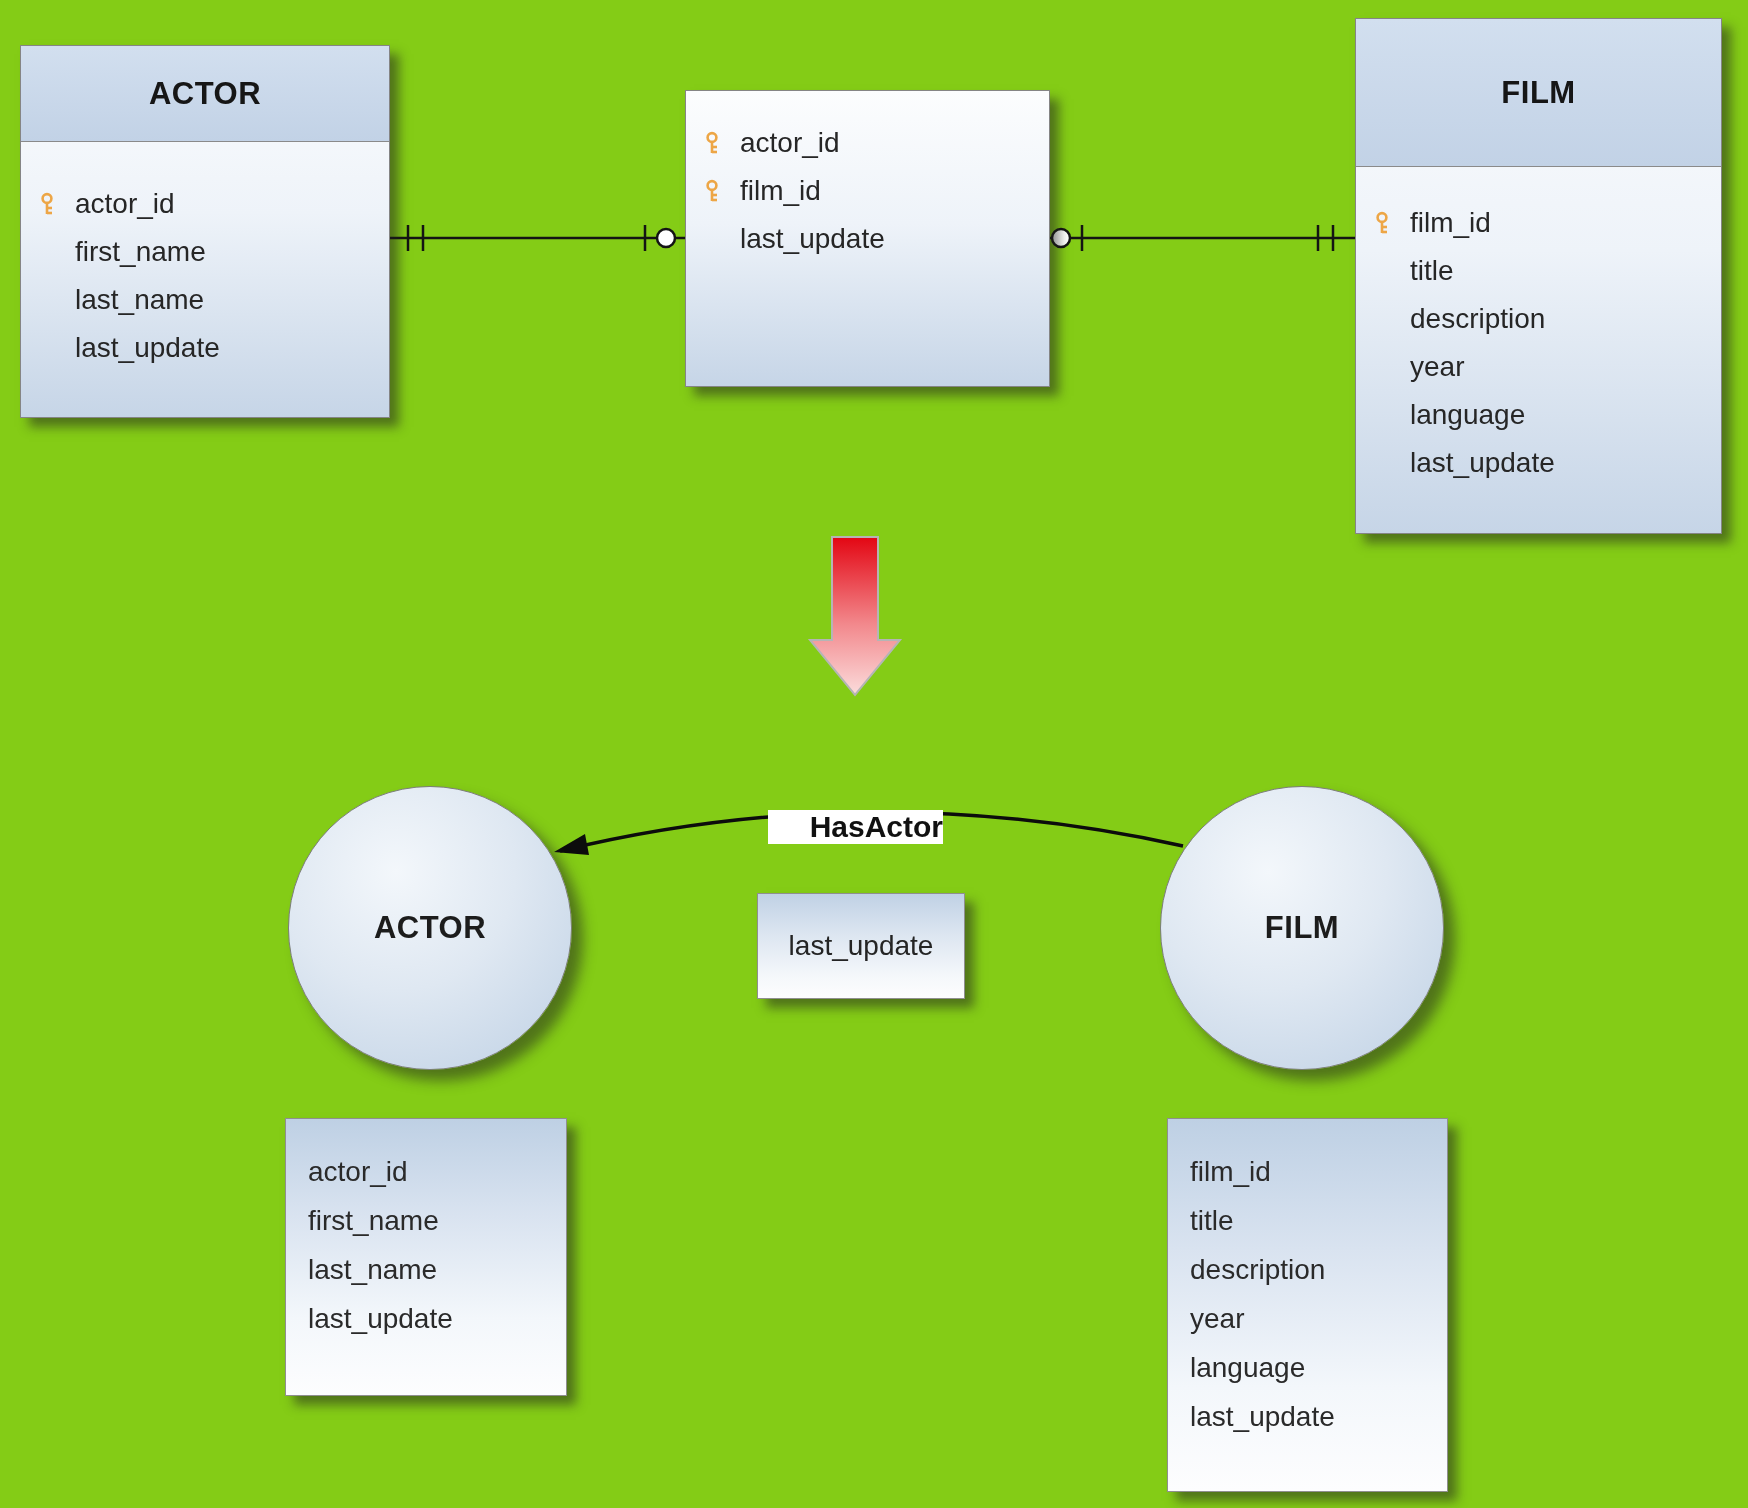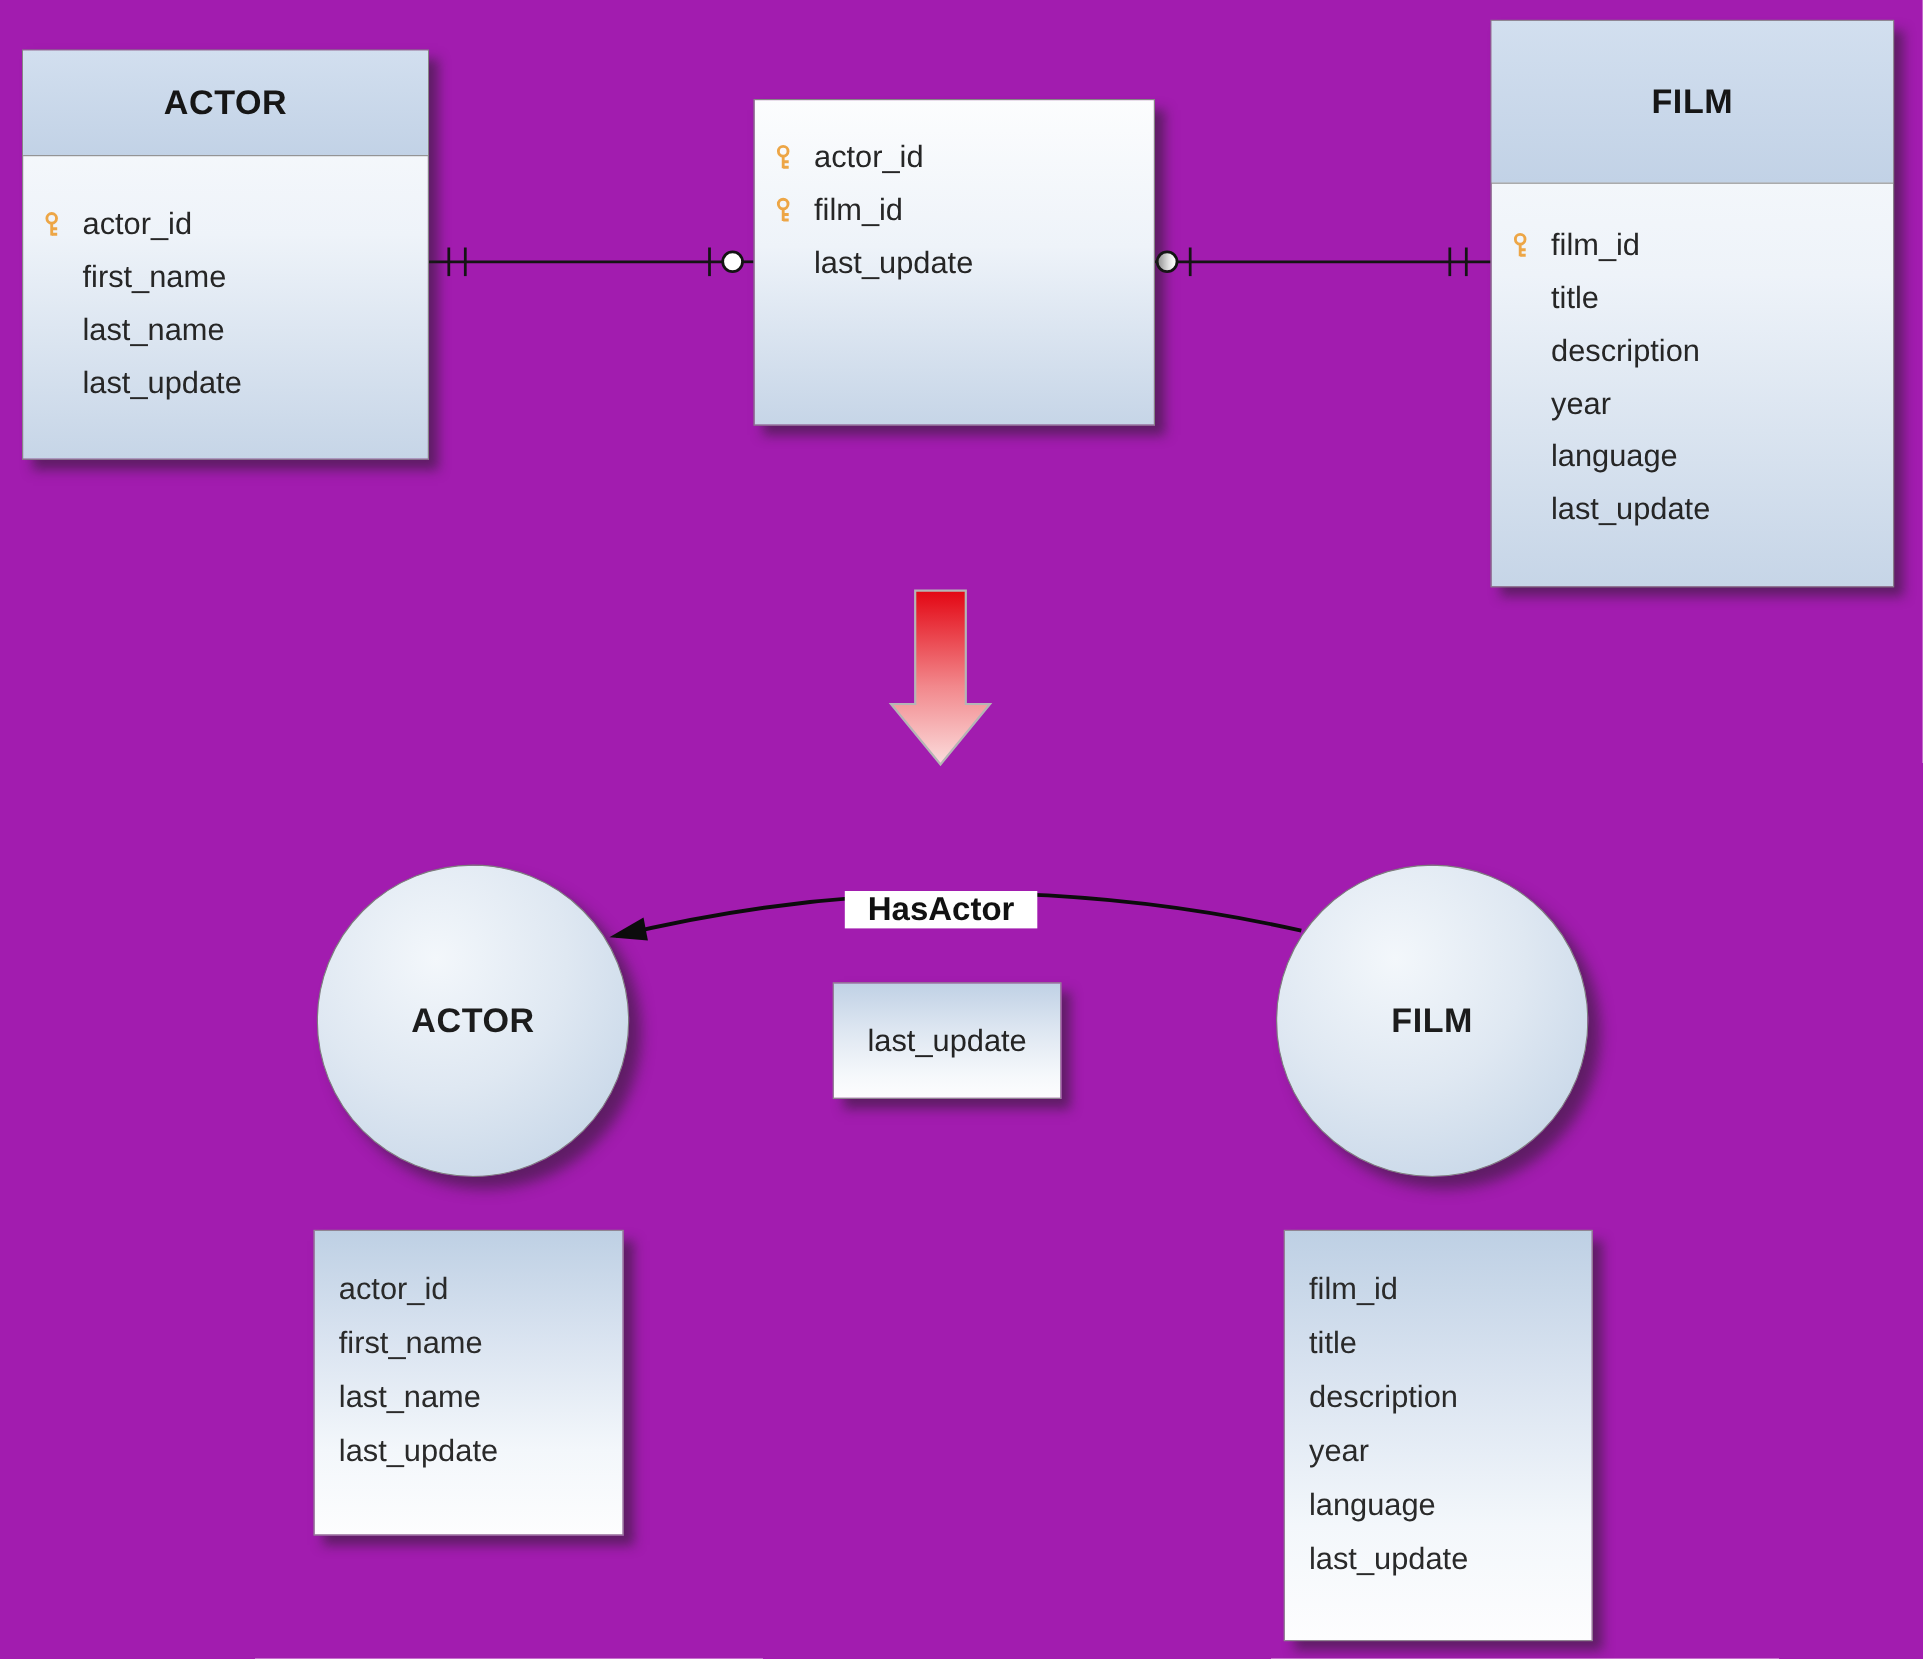--- a/index.html
+++ b/index.html
@@ -1,20 +1,20 @@
 <!DOCTYPE html>
 <html><head>
 <meta charset="utf-8">
 <style>
   html, body { margin: 0; padding: 0; background: #ffffff; }
   .canvas {
     position: relative;
     width: 1748px;
     height: 1508px;
-    background: #a21caf;
+    background: #84cc16;
     font-family: "Liberation Sans", sans-serif;
     overflow: hidden;
   }
   svg.overlay {
     position: absolute;
     left: 0; top: 0;
     width: 1748px; height: 1508px;
     z-index: 1;
   }
 
@@ -108,21 +108,21 @@
     justify-content: center;
     font-size: 28px;
     color: #242424;
     box-sizing: border-box;
   }
   .rel-label {
     position: absolute;
     z-index: 3;
     left: 768px; top: 810px;
     width: 175px;
-    text-align: center;
+    text-align: right;
     background: #ffffff;
     font-weight: bold;
     font-size: 30px;
     color: #111111;
   }
 </style>
 </head>
 <body>
 
 <div class="canvas">

